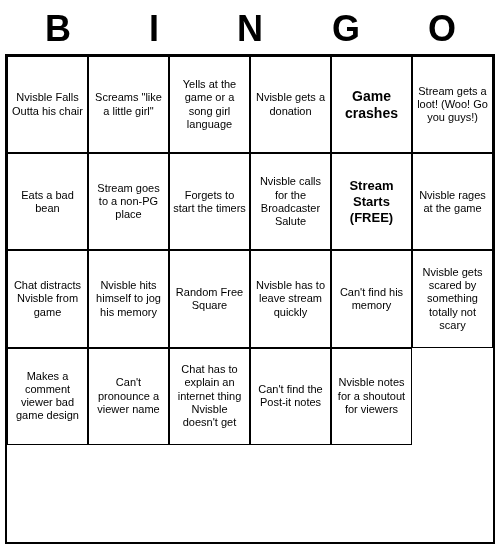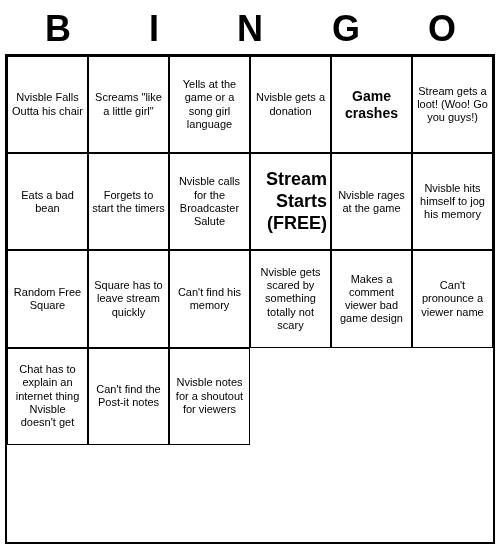--- a/index.html
+++ b/index.html
@@ -40,23 +40,22 @@
       justify-content: center;
       text-align: center;
       padding: 3px;
       font-size: 11px;
       line-height: 1.2;
       color: #000;
       background: #fff;
       cursor: default;
     }
     .bingo-cell.free {
-      font-size: 18px;
+      font-size: 13px;
       font-weight: bold;
-      text-align: right;
     }
     .bingo-cell.large-text {
       font-size: 14px;
       font-weight: bold;
     }
   </style>
 </head>
 <body>
 
 <div class="bingo-header">
@@ -68,27 +67,29 @@
 </div>
 
 <div class="bingo-grid">
 <div class="bingo-cell">Nvisble Falls Outta his chair</div>
     <div class="bingo-cell">Screams "like a little girl"</div>
     <div class="bingo-cell">Yells at the game or a song girl language</div>
     <div class="bingo-cell">Nvisble gets a donation</div>
     <div class="bingo-cell large-text">Game crashes</div>
     <div class="bingo-cell">Stream gets a loot! (Woo! Go you guys!)</div>
     <div class="bingo-cell">Eats a bad bean</div>
+    <div class="bingo-cell">Stream goes to a non-PG place</div>
     <div class="bingo-cell">Forgets to start the timers</div>
     <div class="bingo-cell">Nvisble calls for the Broadcaster Salute</div>
     <div class="bingo-cell free">Stream Starts (FREE)</div>
     <div class="bingo-cell">Nvisble rages at the game</div>
+    <div class="bingo-cell">Chat distracts Nvisble from game</div>
     <div class="bingo-cell">Nvisble hits himself to jog his memory</div>
     <div class="bingo-cell">Random Free Square</div>
-    <div class="bingo-cell">Square has to leave stream quickly</div>
+    <div class="bingo-cell">Nvisble has to leave stream quickly</div>
     <div class="bingo-cell">Can't find his memory</div>
     <div class="bingo-cell">Nvisble gets scared by something totally not scary</div>
     <div class="bingo-cell">Makes a comment viewer bad game design</div>
     <div class="bingo-cell">Can't pronounce a viewer name</div>
     <div class="bingo-cell">Chat has to explain an internet thing Nvisble doesn't get</div>
     <div class="bingo-cell">Can't find the Post-it notes</div>
     <div class="bingo-cell">Nvisble notes for a shoutout for viewers</div>
   </div>
 
 </body></html>

